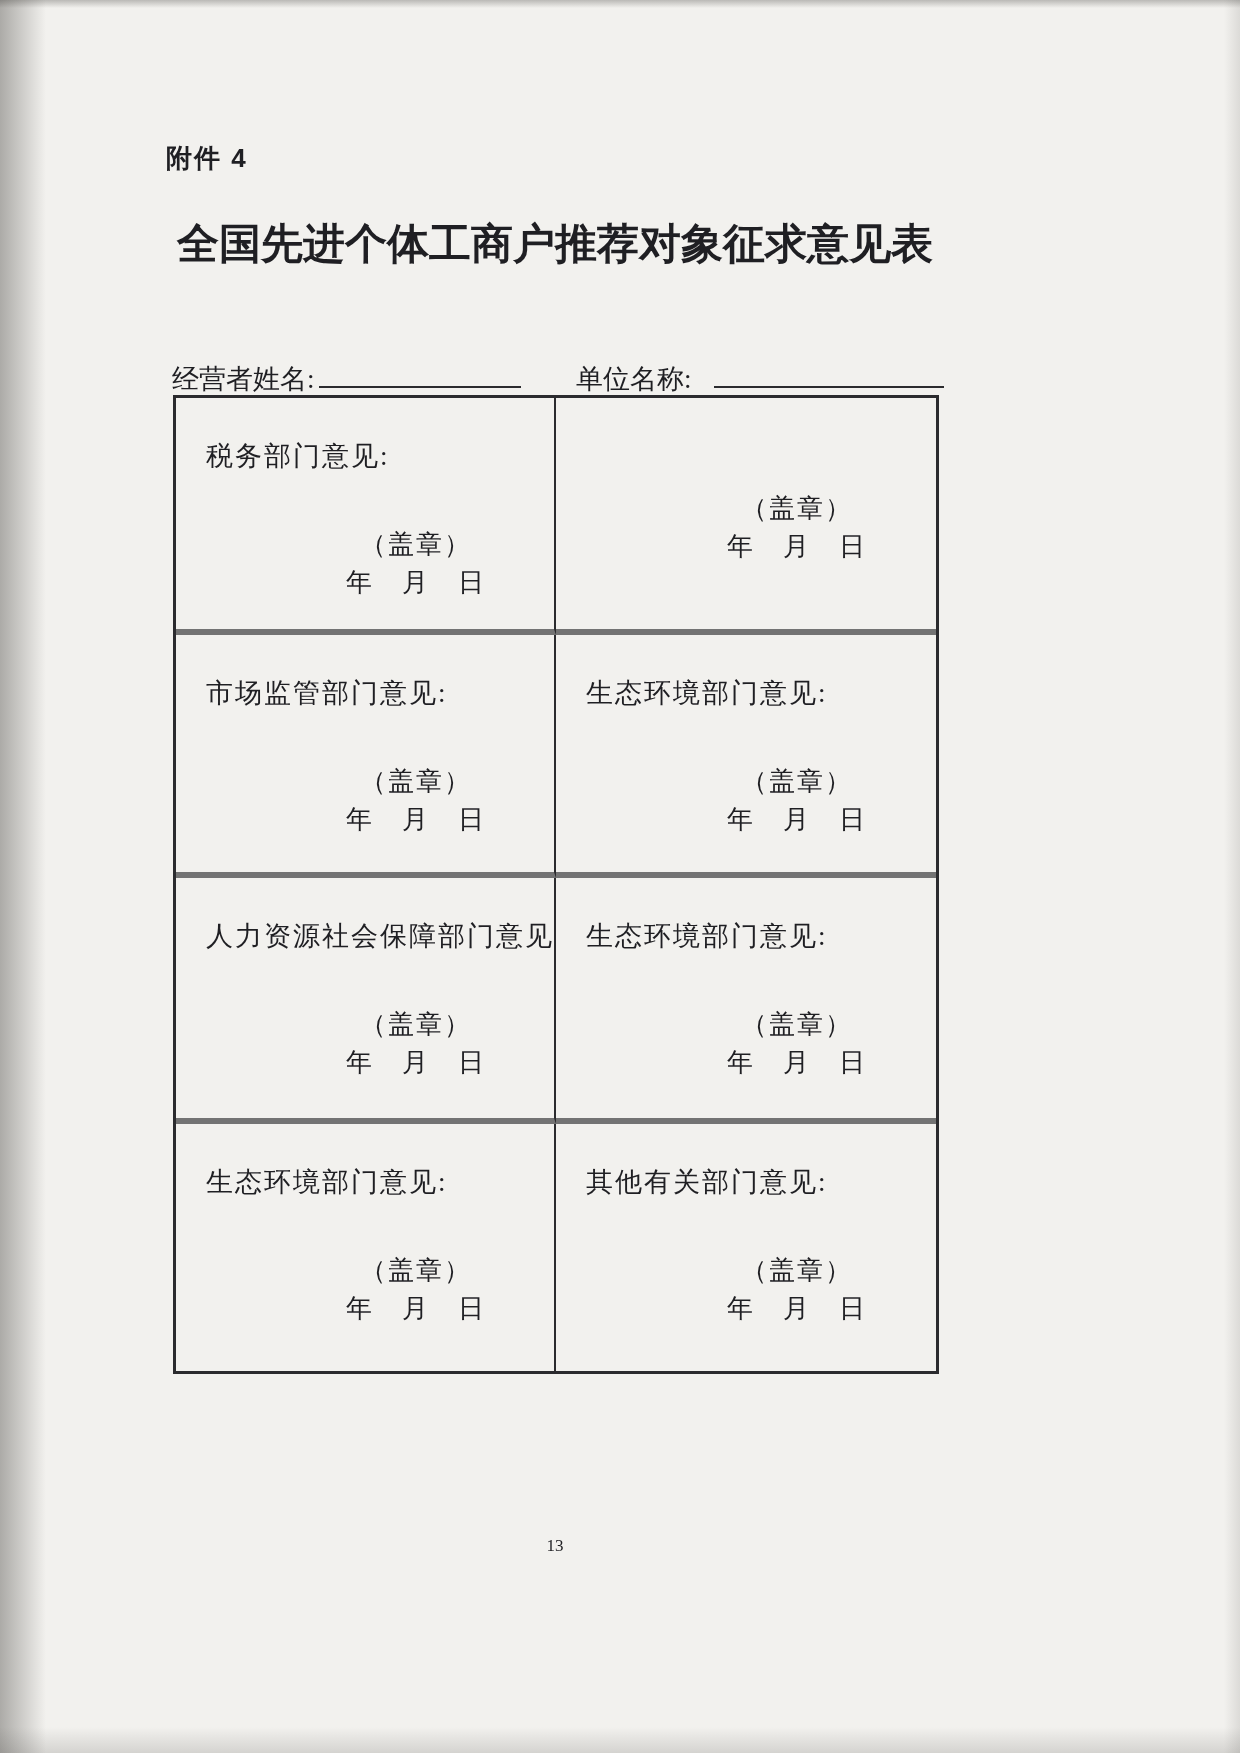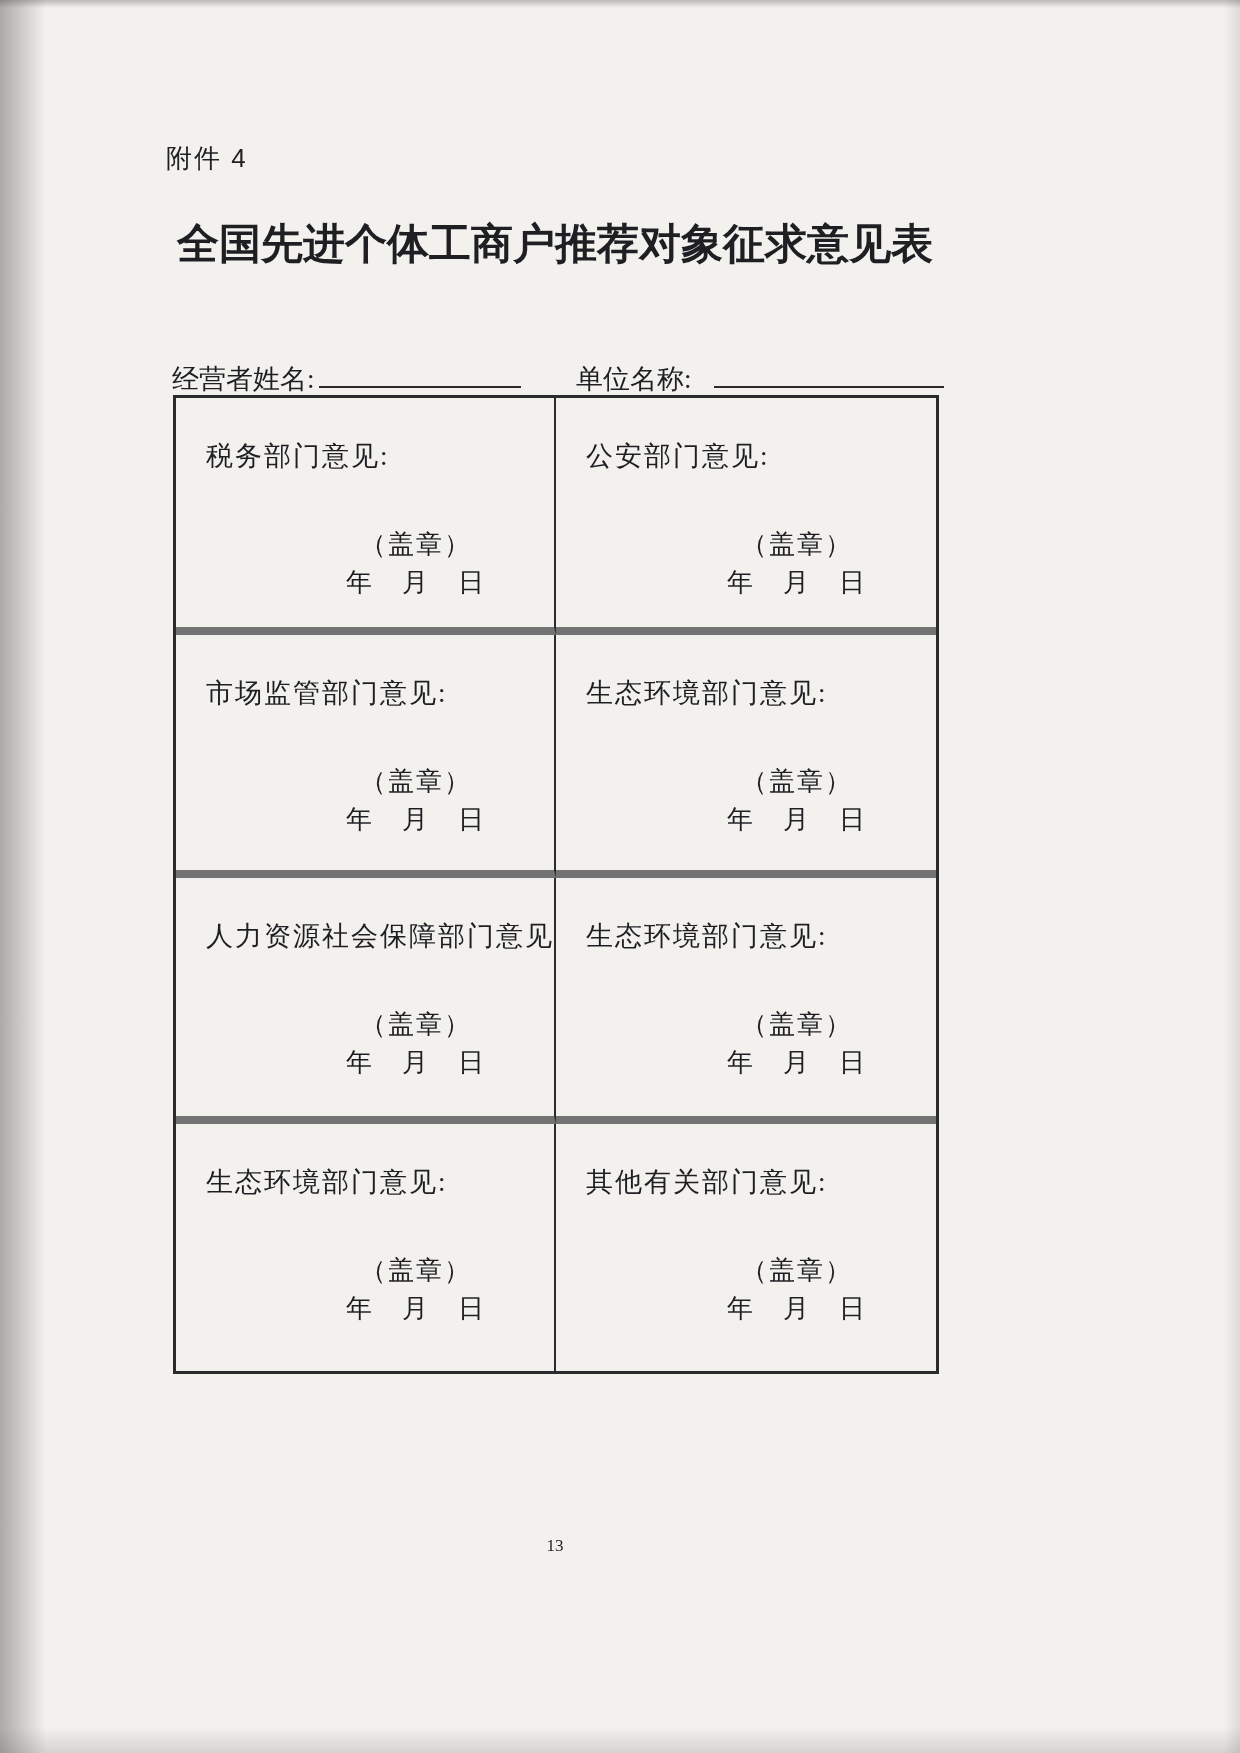--- a/index.html
+++ b/index.html
@@ -25,21 +25,21 @@
                  background: linear-gradient(to top, rgba(58,56,52,0.16), rgba(58,56,52,0)); }
   .edge-right  { right: 0; top: 0; width: 16px; height: 100%;
                  background: linear-gradient(to left, rgba(58,56,52,0.12), rgba(58,56,52,0)); }
 
   .content { position: absolute; left: 0; top: 0; width: 100%; height: 100%; }
 
   .attachment {
     position: absolute;
     left: 166px; top: 141px;
     font-family: "Liberation Sans", "DejaVu Sans", sans-serif;
-    font-weight: 400;
+    font-weight: 700;
     font-size: 26px;
     letter-spacing: 2px;
   }
   .doc-title {
     position: absolute;
     left: 140px; top: 216px; width: 830px;
     text-align: center;
     font-size: 42px;
     font-weight: bold;
     letter-spacing: 0px;
@@ -69,21 +69,21 @@
     width: 766px;
     border: 3px solid #2b2b2e;
     display: grid;
     grid-template-columns: 1fr 1fr;
     grid-template-rows: 237px 243px 246px 247px;
     box-sizing: border-box;
     background: transparent;
   }
   .cell {
     border-right: 2px solid #2b2b2e;
-    border-bottom: 8px solid #737373;
+    border-bottom: 6px solid #737373;
     padding: 40px 16px 0 30px;
     box-sizing: border-box;
     overflow: hidden;
   }
   .cell:nth-child(2n) { border-right: none; }
   .cell:nth-child(7), .cell:nth-child(8) { border-bottom: none; }
   .cell-label {
     font-size: 27px;
     letter-spacing: 2px;
     white-space: nowrap;
@@ -142,21 +142,20 @@
 
     <div class="cell">
       <div class="cell-label">税务部门意见:</div>
       <div class="stamp-block">
         <div class="stamp">（盖章）</div>
         <div class="date">年　月　日</div>
       </div>
     </div>
 
     <div class="cell">
-      <div class="cell-label">公安部门意见:</div>
       <div class="stamp-block">
         <div class="stamp">（盖章）</div>
         <div class="date">年　月　日</div>
       </div>
     </div>
 
     <div class="cell">
       <div class="cell-label">市场监管部门意见:</div>
       <div class="stamp-block">
         <div class="stamp">（盖章）</div>

